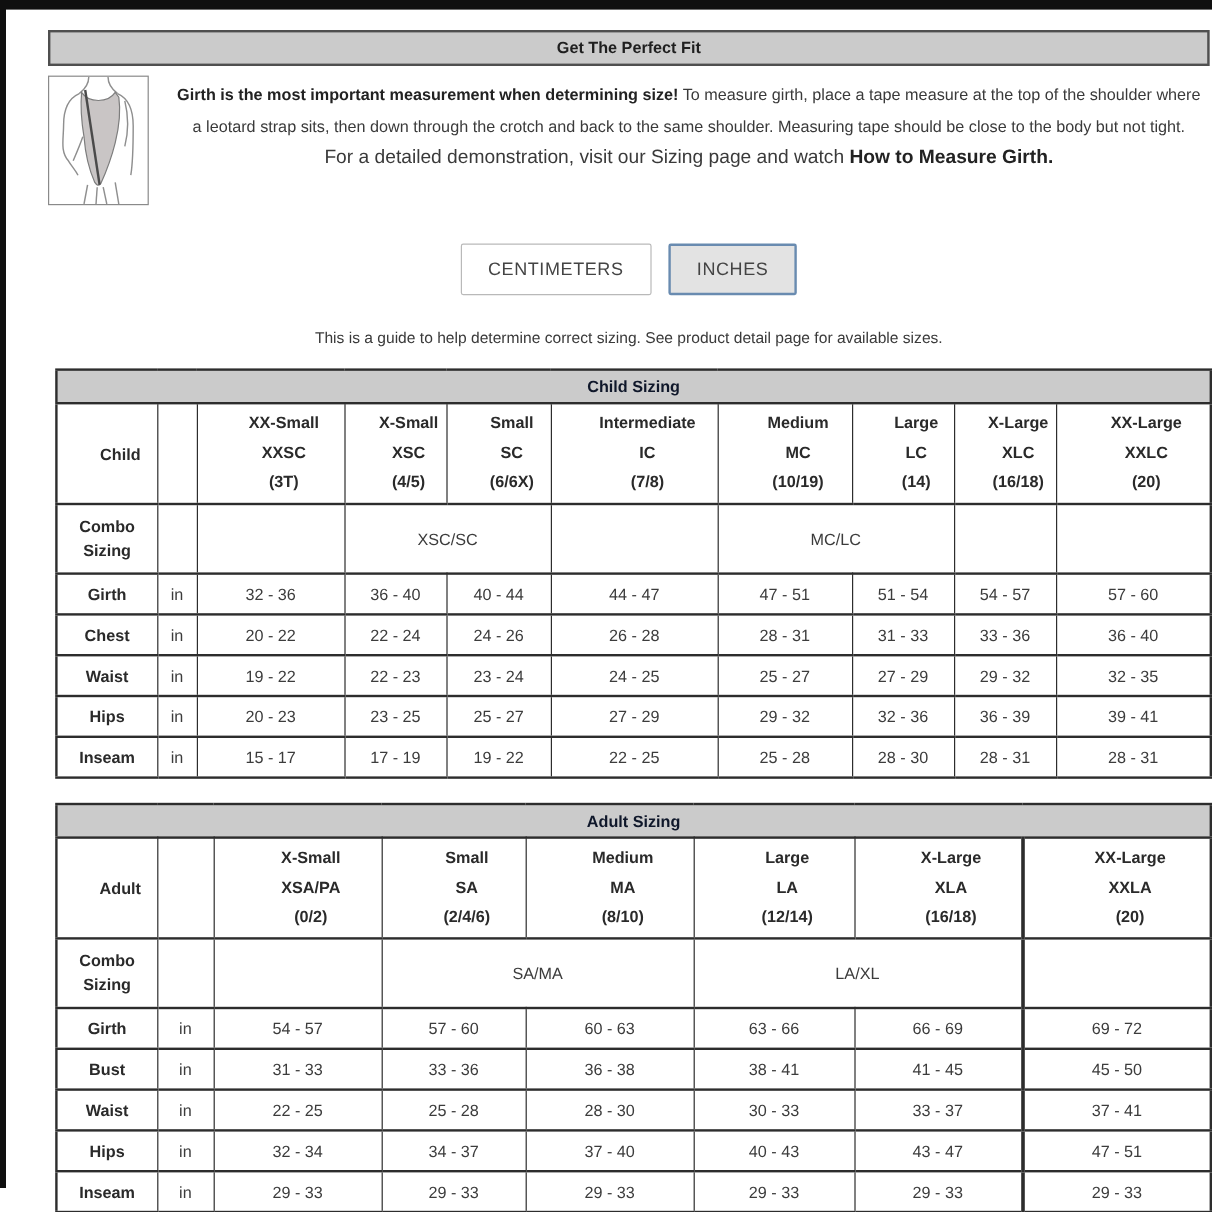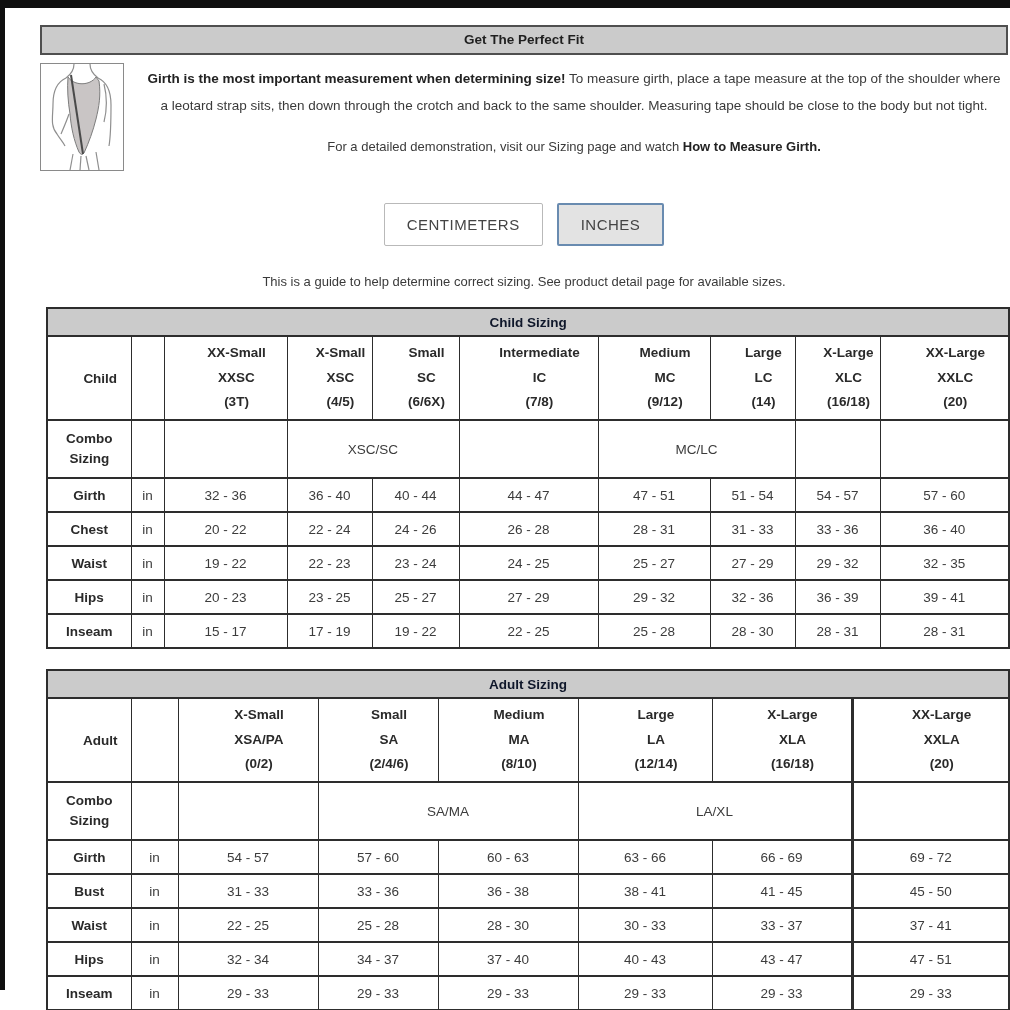--- a/index.html
+++ b/index.html
@@ -20,21 +20,21 @@
   }
 
   .intro-row { display:flex; margin-top:8px; gap:16px; }
   .figure-box { width:82px; height:106px; border:1px solid #8a8a8a; flex:none; background:#fff; }
   .intro-col { flex:1; }
   .intro-text {
     margin:2px 6px 0 6px; text-align:center;
     font-size:13.5px; line-height:2.0; color:#3a3a3a;
   }
   .intro-text b { color:#222; }
-  .demo-line { margin:20px 0 0 0; text-align:center; font-size:13px; color:#3a3a3a; }
+  .demo-line { margin:4px 0 0 0; text-align:center; font-size:16px; color:#3a3a3a; }
   .demo-line b { color:#222; }
 
   .unit-row { display:flex; justify-content:center; gap:14px; margin-top:32px; }
   button.unit {
     font-family:"Liberation Sans", sans-serif; font-size:15px; color:#444;
     letter-spacing:0.5px; padding:11px 22px; cursor:pointer;
   }
   button.unit.selected { background:#e3e3e3; border:2px solid #698bb0; border-radius:2px; }
   button.unit.unselected { background:#ffffff; border:1px solid #b9b9b9; border-radius:2px; }
 
@@ -136,21 +136,21 @@
             <span class="hline">(6/6X)</span>
           </th>
       <th>
             <span class="hline">Intermediate</span>
             <span class="hline">IC</span>
             <span class="hline">(7/8)</span>
           </th>
       <th>
             <span class="hline">Medium</span>
             <span class="hline">MC</span>
-            <span class="hline">(9/12)</span>
+            <span class="hline">(10/19)</span>
           </th>
       <th>
             <span class="hline">Large</span>
             <span class="hline">LC</span>
             <span class="hline">(14)</span>
           </th>
       <th>
             <span class="hline">X-Large</span>
             <span class="hline">XLC</span>
             <span class="hline">(16/18)</span>

